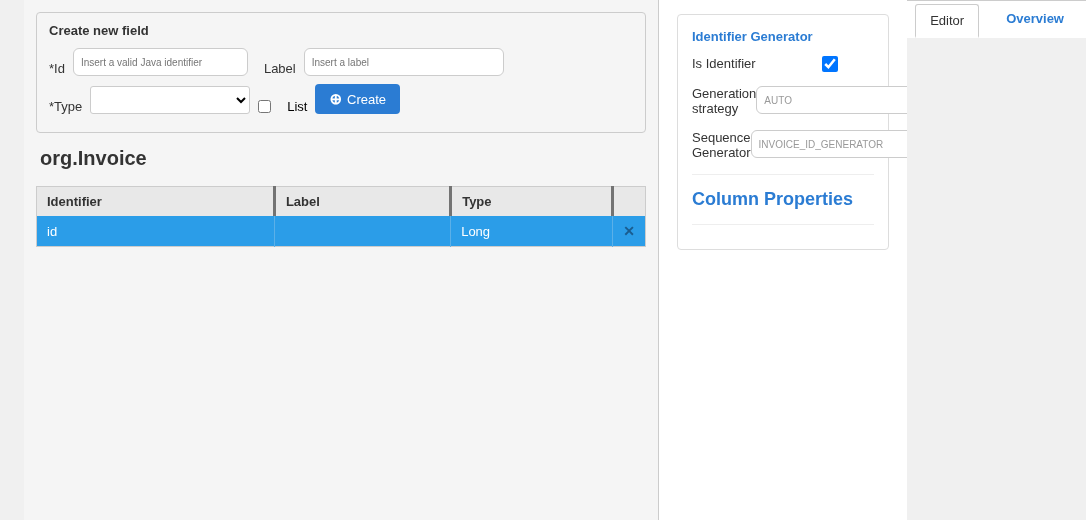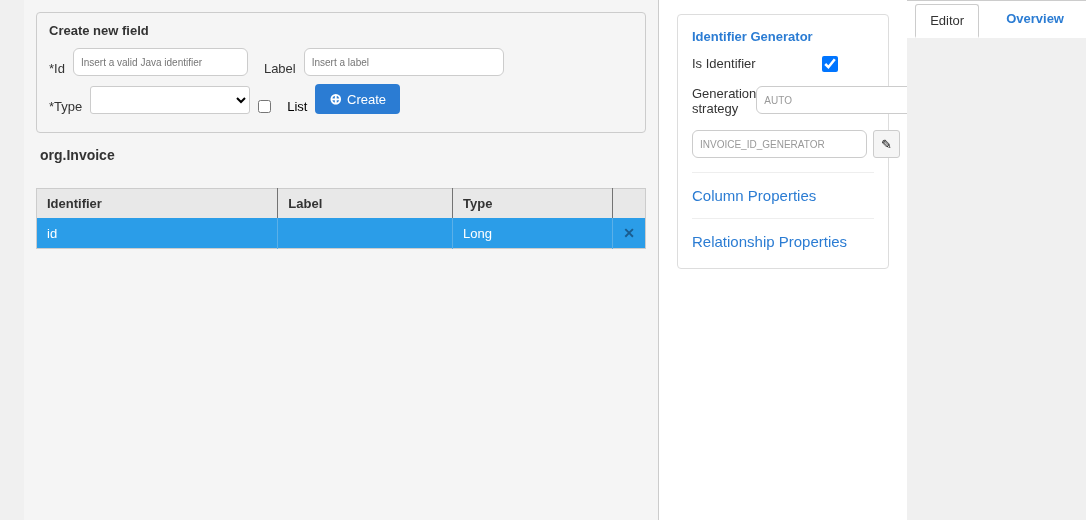--- a/index.html
+++ b/index.html
@@ -109,24 +109,24 @@
       gap: 5px;
       height: 30px;
     }
 
     .create-btn .plus-icon {
       font-size: 15px;
       font-weight: bold;
     }
 
     .entity-title {
-      font-size: 14px;
-      font-weight: bold;
-      color: #333;
-      margin-bottom: 25px;
+      font-size: 20px;
+      font-weight: bold;
+      color: #333;
+      margin-bottom: 16px;
       padding-left: 4px;
     }
 
     
     .field-table {
       width: 100%;
       border-collapse: collapse;
       background: white;
       border: 1px solid #ccc;
     }
@@ -134,21 +134,21 @@
     .field-table thead tr {
       background: #e8e8e8;
     }
 
     .field-table th {
       text-align: left;
       padding: 7px 10px;
       font-size: 13px;
       font-weight: bold;
       color: #333;
-      border-right: 1px solid #737373;
+      border-right: 3px solid #737373;
     }
 
     .field-table th:last-child {
       border-right: none;
     }
 
     .field-table td {
       padding: 7px 10px;
       border-right: 1px solid #5bb0e8;
       color: white;
@@ -239,22 +239,22 @@
       cursor: pointer;
     }
 
     .divider {
       border: none;
       border-top: 1px solid #eee;
       margin: 10px 0;
     }
 
     .collapsible-title {
-      font-size: 15px;
-      font-weight: normal;
+      font-size: 18px;
+      font-weight: bold;
       color: #2b7cd3;
       cursor: pointer;
       padding: 4px 0;
     }
 
     
     .tabs-bar {
       background: white;
       border-top: 1px solid #ccc;
       display: flex;
@@ -361,33 +361,33 @@
 
         <div class="prop-row">
           <span class="prop-label">Generation<br>strategy</span>
           <div class="prop-value">
             <input type="text" class="prop-input" value="AUTO" style="">
             <button class="edit-icon-btn">✎</button>
           </div>
         </div>
 
         <div class="prop-row">
+          <span class="prop-label">Sequence<br>Generator</span>
           <div class="prop-value">
             <input type="text" class="prop-input" value="INVOICE_ID_GENERATOR" style="width: 175px;">
             <button class="edit-icon-btn">✎</button>
           </div>
         </div>
 
         <hr class="divider">
 
         <div class="collapsible-title">Column Properties</div>
 
         <hr class="divider">
 
-        <div class="collapsible-title">Relationship Properties</div>
 
       </div>
 
     </div>
 
   </div>
 
   <div class="tabs-bar">
     <div class="tab-item active">Editor</div>
     <div class="tab-item link">Overview</div>

